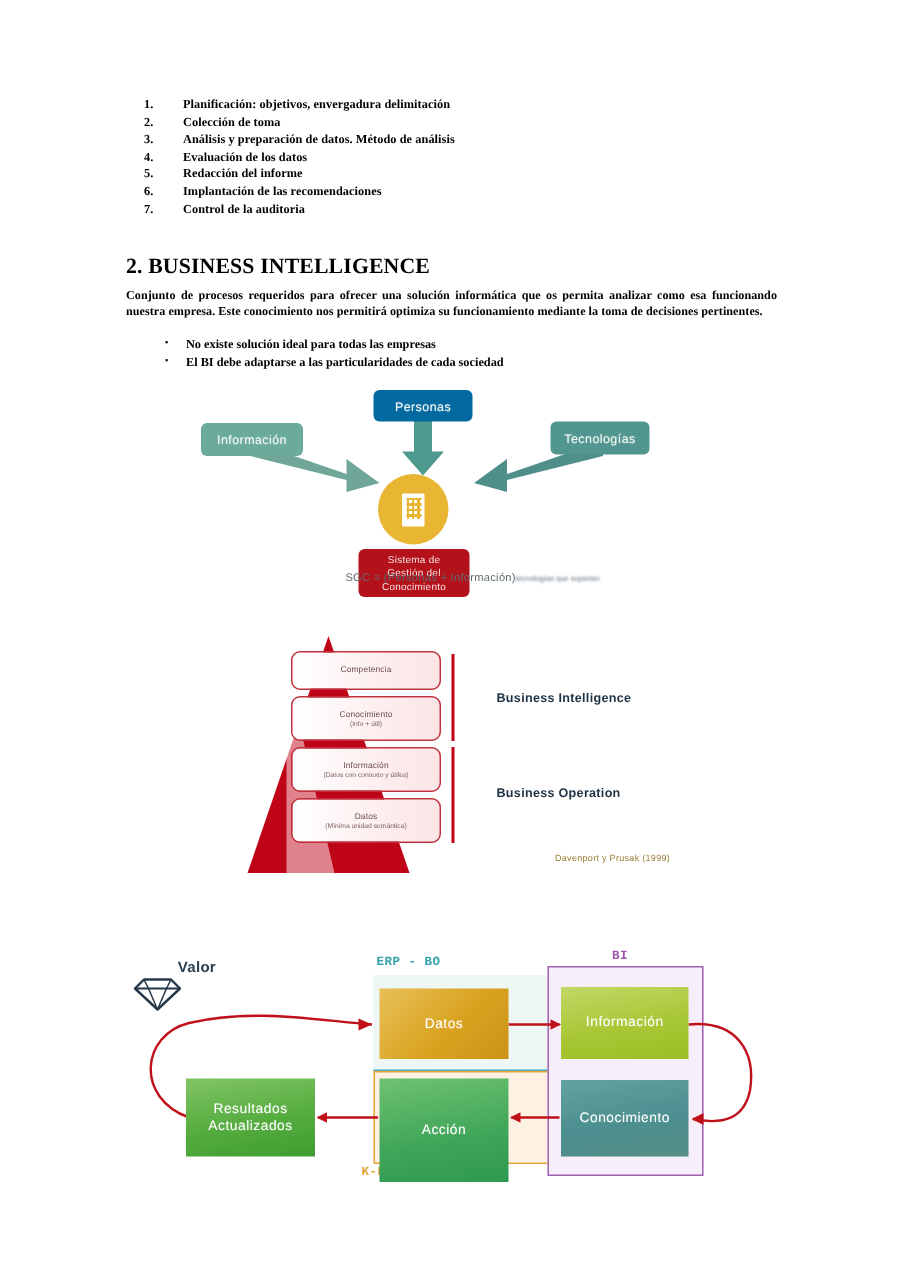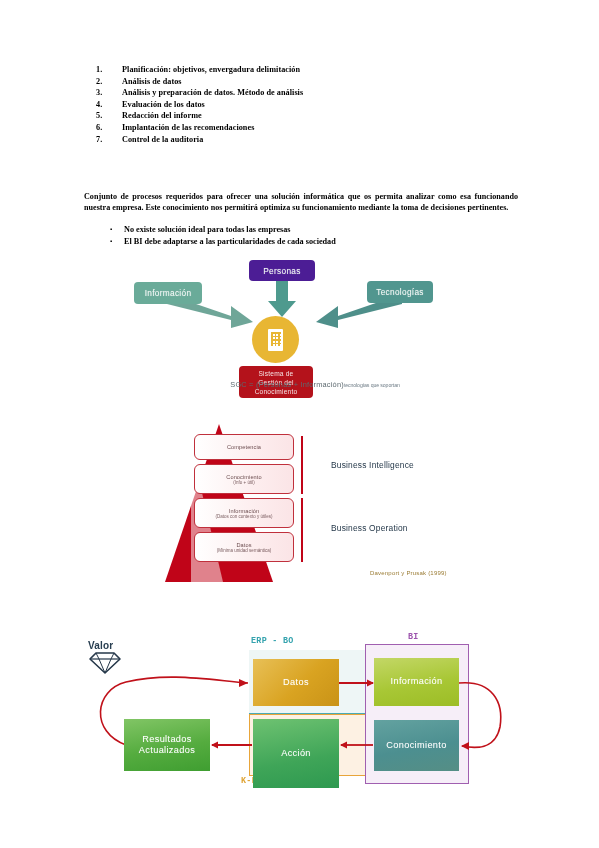--- a/index.html
+++ b/index.html
@@ -109,21 +109,21 @@
     font-size: 8.3px;
     letter-spacing: 0.3px;
     text-shadow: 0 0 1px rgba(255,255,255,0.45);
   }
   .f1-info {
     left: 14px; top: 26px; width: 68px; height: 22px;
     background: #6aab99;
   }
   .f1-pers {
     left: 129px; top: 4px; width: 66px; height: 21px;
-    background: #4c1d95;
+    background: #0369a1;
   }
   .f1-tec {
     left: 247px; top: 25px; width: 66px; height: 22px;
     background: #51968f;
   }
   
   .f1-arrow-left {
     position: absolute;
     left: 47px; top: 36px;
     width: 98px; height: 36px;
@@ -244,21 +244,21 @@
     background: #c00418;
   }
   .p-bar-top    { top: 18px; height: 58px; }
   .p-bar-bottom { top: 80px; height: 64px; }
 
   .p-label {
     position: absolute;
     left: 166px;
     font-family: "Liberation Sans", sans-serif;
     font-size: 8.4px;
-    font-weight: 400;
+    font-weight: 700;
     color: #1e3244;
     letter-spacing: 0.2px;
   }
   .p-lab-bi { top: 42px; }
   .p-lab-bo { top: 105px; }
 
   .p-cite {
     position: absolute;
     left: 205px; top: 152px;
     font-family: "Liberation Sans", sans-serif;
@@ -335,21 +335,21 @@
   }
   .c-result {
     left: 44px; top: 87px; width: 86px; height: 52px;
     background: linear-gradient(170deg, #81c565 0%, #55ac3f 55%, #3f9e31 100%);
   }
 
   .c-valor {
     position: absolute;
     left: 8px; top: 8px;
     width: 56px;
-    text-align: left;
+    text-align: right;
   }
   .c-valor-txt {
     font-family: "Liberation Sans", sans-serif;
     font-size: 10px;
     font-weight: 700;
     color: #283e50;
     letter-spacing: 0.2px;
   }
 
   svg { display: block; overflow: visible; }
@@ -359,21 +359,21 @@
 
 <div class="page">
 
   <div class="ol-block">
     <div class="ol-row">
       <span class="ol-num">1.</span>
       <span class="ol-text">Planificación: objetivos, envergadura delimitación</span>
     </div>
     <div class="ol-row">
       <span class="ol-num">2.</span>
-      <span class="ol-text">Análisis de datos</span>
+      <span class="ol-text">Colección de toma</span>
     </div>
     <div class="ol-row">
       <span class="ol-num">3.</span>
       <span class="ol-text">Análisis y preparación de datos. Método de análisis</span>
     </div>
     <div class="ol-row">
       <span class="ol-num">4.</span>
       <span class="ol-text">Evaluación de los datos</span>
     </div>
     <div class="ol-row">
@@ -383,20 +383,21 @@
     <div class="ol-row">
       <span class="ol-num">6.</span>
       <span class="ol-text">Implantación de las recomendaciones</span>
     </div>
     <div class="ol-row">
       <span class="ol-num">7.</span>
       <span class="ol-text">Control de la auditoria</span>
     </div>
   </div>
 
+  <div class="h2">2. BUSINESS INTELLIGENCE</div>
 
   <div class="para">Conjunto de procesos requeridos para ofrecer una solución informática que os permita analizar como esa funcionando nuestra empresa. Este conocimiento nos permitirá optimiza su funcionamiento mediante la toma de decisiones pertinentes.</div>
 
   <div class="ul-block">
     <div class="ul-row">
       <span class="ul-bullet">▪</span>
       <span>No existe solución ideal para todas las empresas</span>
     </div>
     <div class="ul-row">
       <span class="ul-bullet">▪</span>

